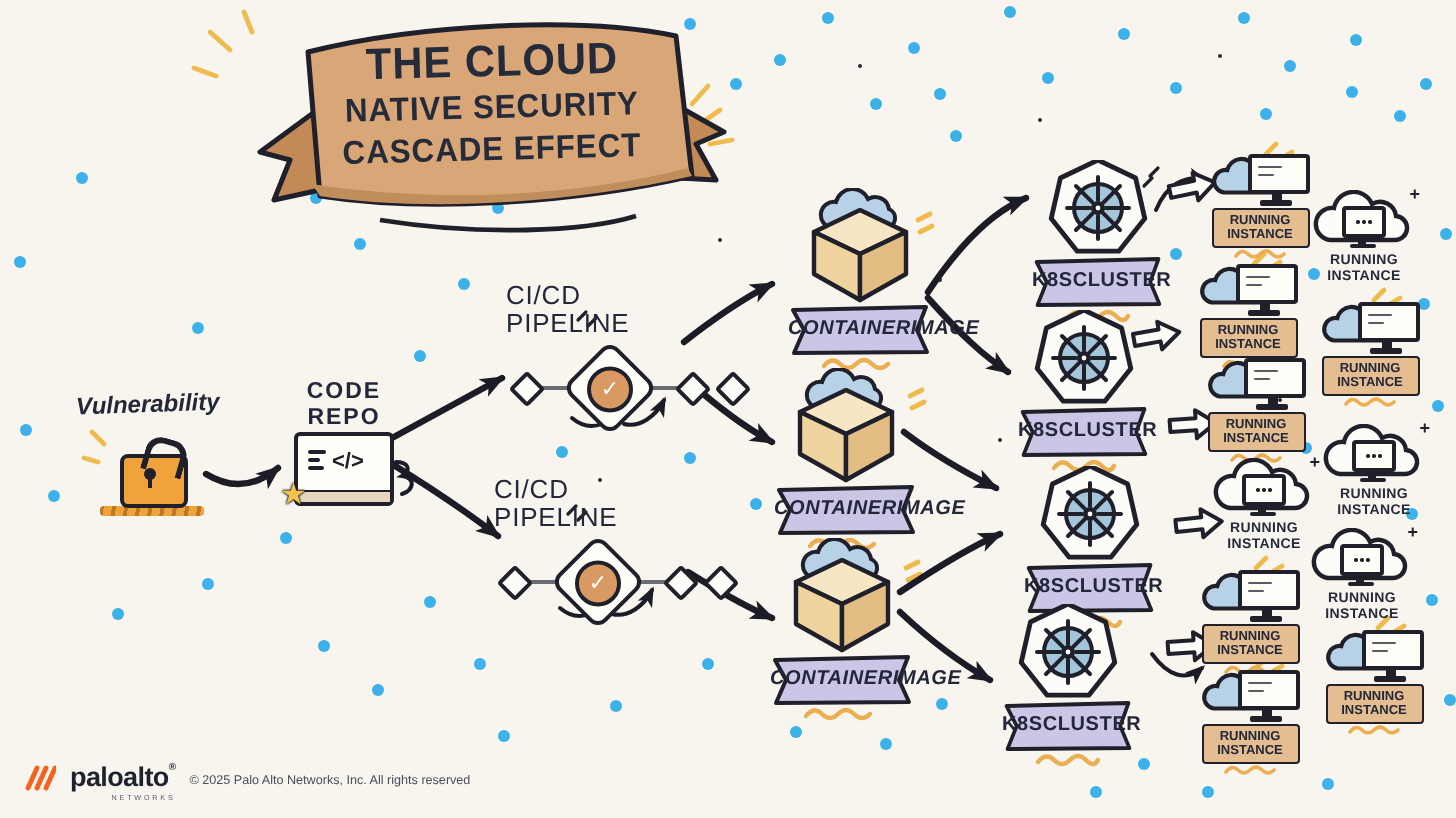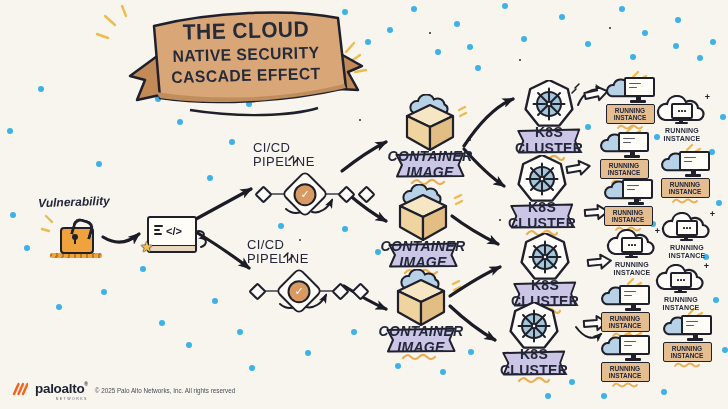--- a/index.html
+++ b/index.html
@@ -49,22 +49,22 @@
   .d-line{width:15px;height:2.4px;background:#6b6b74;flex:none;}
   .d-gap{width:7px;flex:none;}
   .d-big{width:30px;height:30px;border:2.4px solid #20202b;background:#fffdf8;transform:rotate(45deg);
          border-radius:6px;display:flex;align-items:center;justify-content:center;flex:none;margin:0 3px;}
   .d-check{transform:rotate(-45deg);width:19px;height:19px;border-radius:50%;background:#d89a62;
            border:2px solid #20202b;color:#fff;font-size:11px;font-weight:800;display:flex;
            align-items:center;justify-content:center;}
 
   
   .ribbon{position:relative;width:72px;height:26px;}
-  .ribbon .rtext{position:absolute;inset:0;display:flex;flex-direction:column;align-items:center;
-                 justify-content:center;font-size:14px;font-weight:800;line-height:1.12;
+  .ribbon .rtext{position:absolute;inset:0;display:flex;flex-direction:row;align-items:center;
+                 font-size:10px;font-weight:800;line-height:1.12;
                  letter-spacing:.3px;color:#23273a;text-align:center;}
 
   
   .cnode{position:absolute;width:76px;display:flex;flex-direction:column;align-items:center;font-style:italic;}
   .cnode .art{position:relative;width:64px;height:58px;}
   .cnode .cloud{position:absolute;left:10px;top:0;}
   .cnode .box{position:absolute;left:5px;top:10px;}
 
   
   .knode{position:absolute;width:70px;display:flex;flex-direction:column;align-items:center;}
@@ -282,20 +282,24 @@
     <div class="ttl t3">CASCADE EFFECT</div>
   </div>
 
   <div class="vuln-label">Vulnerability</div>
   <div class="lock">
     <span class="shackle"></span>
     <span class="keyhole"></span>
   </div>
   <div class="lock-under"></div>
 
+  <div class="repo-label">
+    <div>CODE</div>
+    <div>REPO</div>
+  </div>
   <div class="repo-icon">
     <span class="bar b1"></span>
     <span class="bar b2"></span>
     <span class="bar b3"></span>
     <span class="repo-glyph">&lt;/&gt;</span>
     <span class="repo-strip"></span>
     <span class="repo-star">★</span>
   </div>
 
   <div class="pipeline" style="left:253px;top:141px;">

